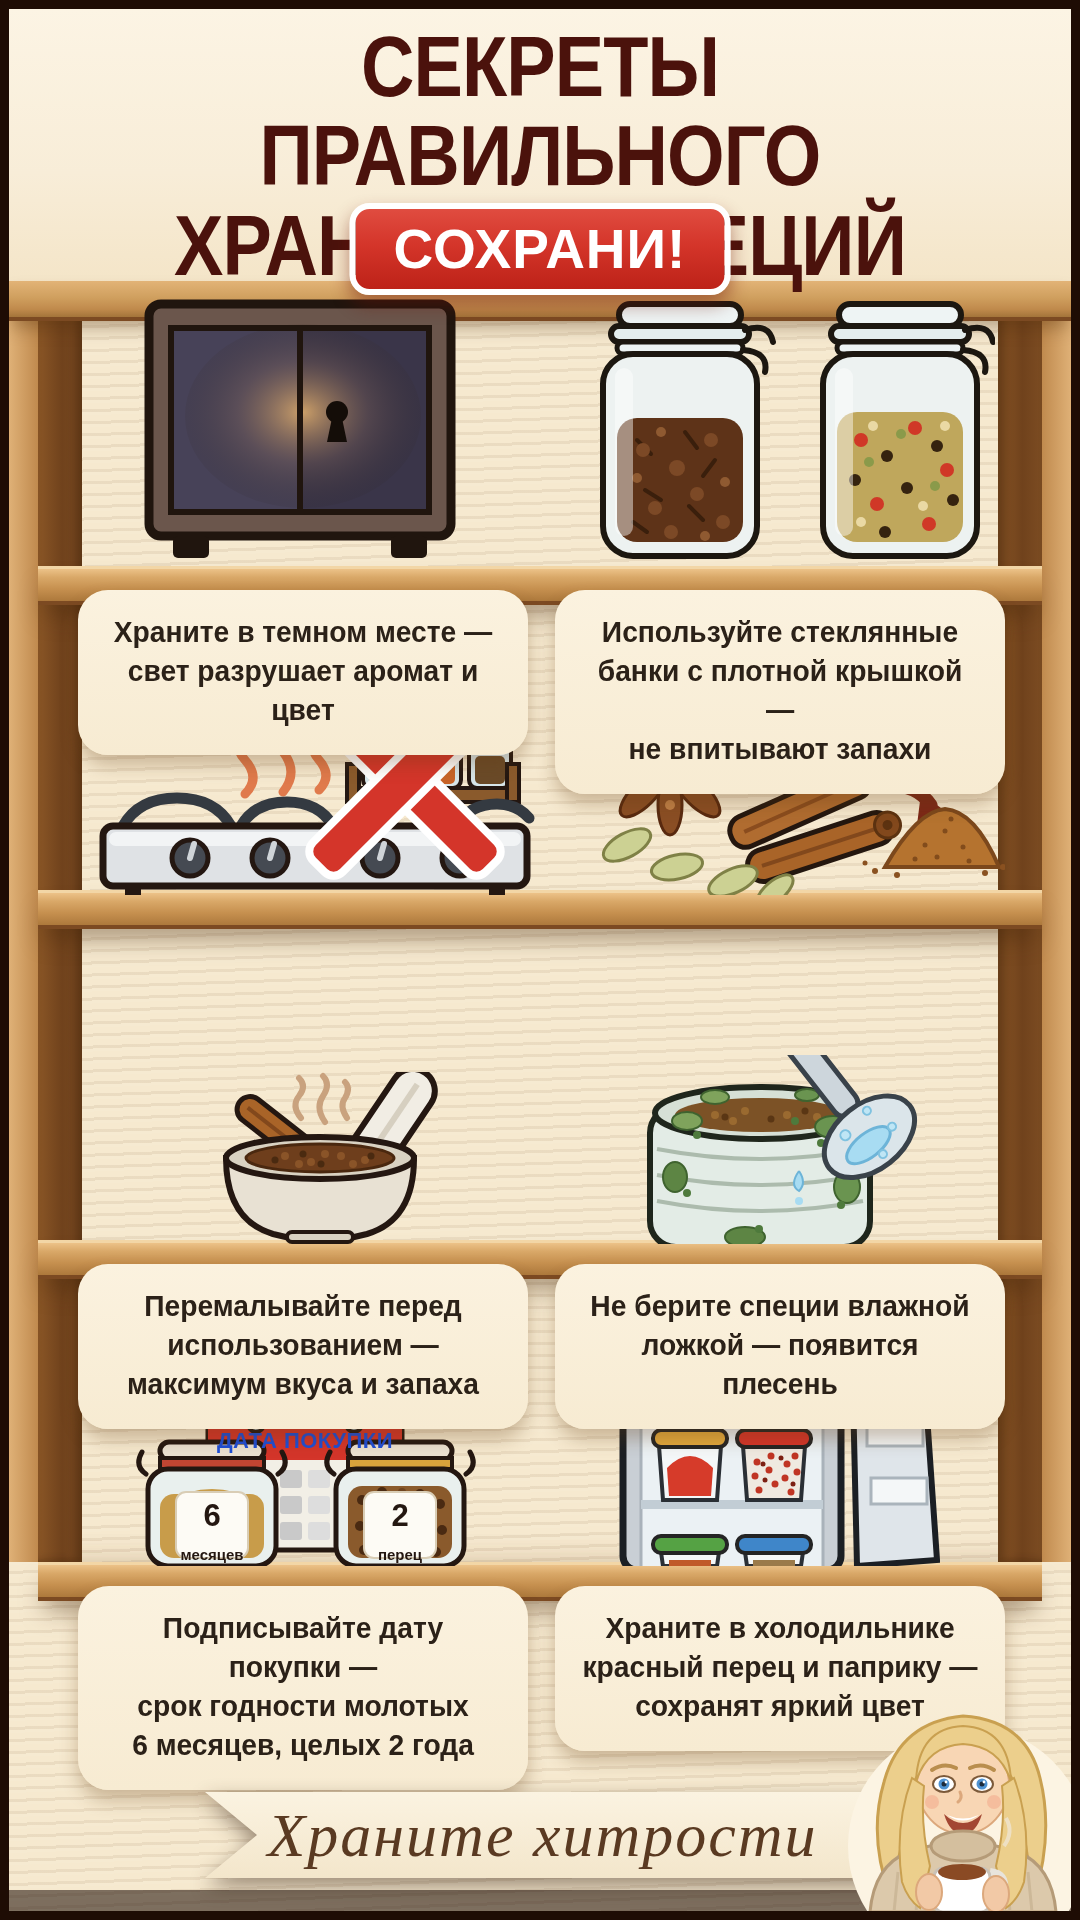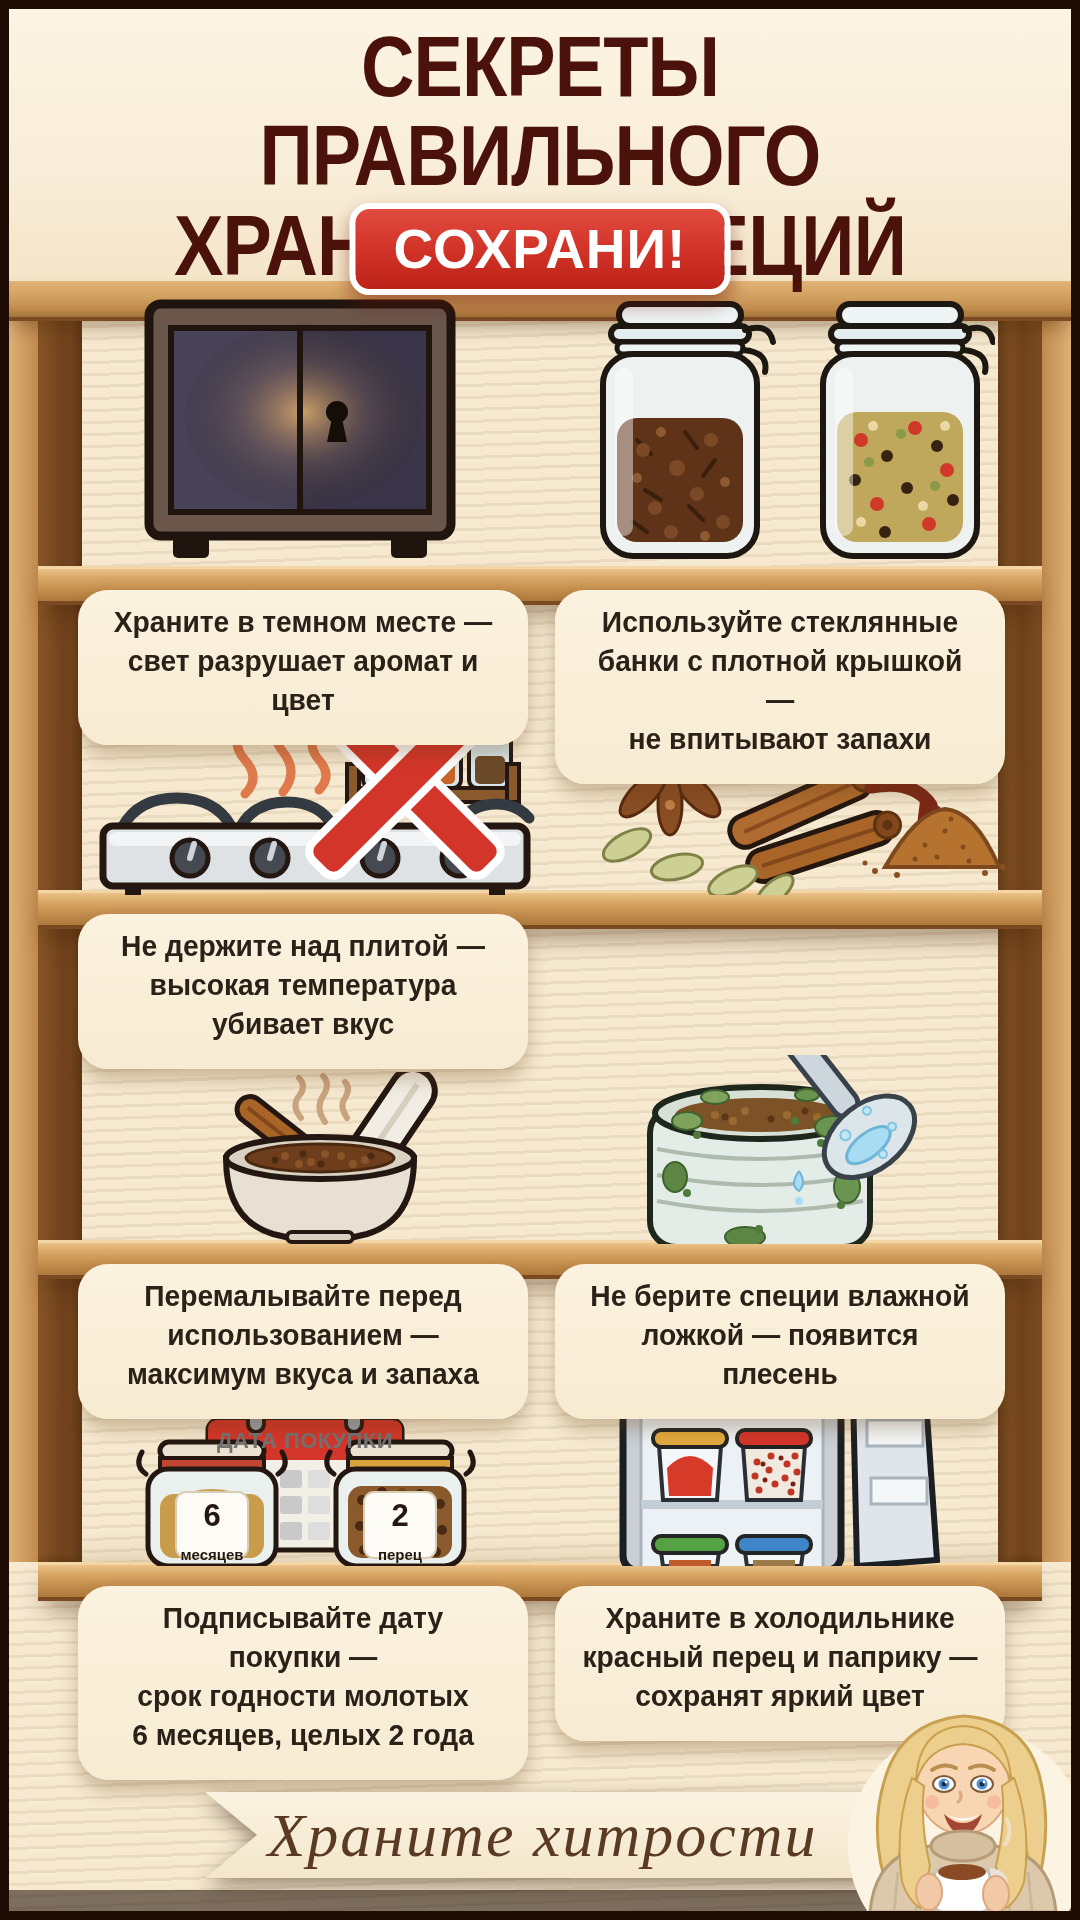--- a/index.html
+++ b/index.html
@@ -45,40 +45,40 @@
     letter-spacing:-1px;transform:scaleX(.86);transform-origin:50% 0;white-space:pre-line;}
   .badge{position:absolute;left:50%;top:203px;transform:translateX(-50%);z-index:6;
     background:linear-gradient(180deg,#e04c40 0%,#d4352a 45%,#bd2218 100%);
     border:6px solid #fff;border-radius:20px;padding:8px 38px;
     color:#fff;font-size:55px;font-weight:700;letter-spacing:1px;
     box-shadow:0 10px 18px rgba(110,20,8,.45);}
   
   .card{position:absolute;width:450px;z-index:5;border-radius:30px;
     background:linear-gradient(180deg,#fbf2df 0%,#f7ebd2 100%);
     box-shadow:0 10px 18px rgba(100,60,15,.30);
-    padding:12px 12px 26px;box-sizing:border-box;text-align:center;}
+    padding:22px 12px 26px;box-sizing:border-box;text-align:center;}
   .card-text{display:block;white-space:pre-line;color:#2b2118;font-weight:700;
     font-size:30px;line-height:1.3;transform:scaleX(.94);transform-origin:center;}
   .card.r1l{left:78px;top:590px;} .card.r1r{left:555px;top:590px;}
   .card.r2l{left:78px;top:914px;} .card.r2r{left:555px;top:914px;}
   .card.r3l{left:78px;top:1264px;} .card.r3r{left:555px;top:1264px;}
   .card.r4l{left:78px;top:1586px;border-radius:31px;} .card.r4r{left:555px;top:1586px;}
   
   .illo{position:absolute;z-index:4;}
   .illo svg{display:block;width:100%;height:100%;}
   .illo.cabinet{left:135px;top:296px;width:330px;height:272px;}
   .illo.jars{left:585px;top:300px;width:410px;height:268px;}
   .illo.stove{left:95px;top:700px;width:440px;height:195px;}
   .illo.spices{left:565px;top:695px;width:440px;height:200px;}
   .illo.mortar{left:165px;top:1072px;width:310px;height:172px;}
   .illo.moldjar{left:595px;top:1055px;width:370px;height:189px;}
   .illo.caljars{left:130px;top:1406px;width:350px;height:160px;}
   .illo.fridge{left:595px;top:1384px;width:345px;height:182px;}
   .cal-title{position:absolute;left:78px;top:22px;width:194px;text-align:center;
-    color:#737373;font-size:22px;font-weight:700;letter-spacing:.5px;}
+    color:#1d4ed8;font-size:22px;font-weight:700;letter-spacing:.5px;}
   .jar-label{position:absolute;width:72px;text-align:center;color:#241711;font-weight:700;line-height:1;}
   .jar-label .value{display:block;font-size:31px;}
   .jar-label .unit{display:block;font-size:15px;margin-top:16px;}
   .jar-label.gl{left:46px;top:94px;} .jar-label.gr{left:234px;top:94px;}
   
   .ribbon-wrap{position:absolute;left:205px;top:1792px;width:805px;height:86px;z-index:5;
     filter:drop-shadow(0 8px 10px rgba(40,18,4,.45));}
   .ribbon{width:100%;height:100%;display:flex;align-items:center;justify-content:center;
     padding-right:130px;box-sizing:border-box;
     background:linear-gradient(180deg,#fbf3e1,#f3e6cb);
@@ -546,25 +546,20 @@
 
   <div class="card r1l">
       <span class="card-text">Храните в темном месте —
 свет разрушает аромат и цвет</span>
     </div>
   <div class="card r1r">
       <span class="card-text">Используйте стеклянные
 банки с плотной крышкой —
 не впитывают запахи</span>
     </div>
-  <div class="card r2l">
-      <span class="card-text">Не держите над плитой —
-высокая температура
-убивает вкус</span>
-    </div>
   <div class="card r3l">
       <span class="card-text">Перемалывайте перед
 использованием —
 максимум вкуса и запаха</span>
     </div>
   <div class="card r3r">
       <span class="card-text">Не берите специи влажной
 ложкой — появится плесень</span>
     </div>
   <div class="card r4l">

